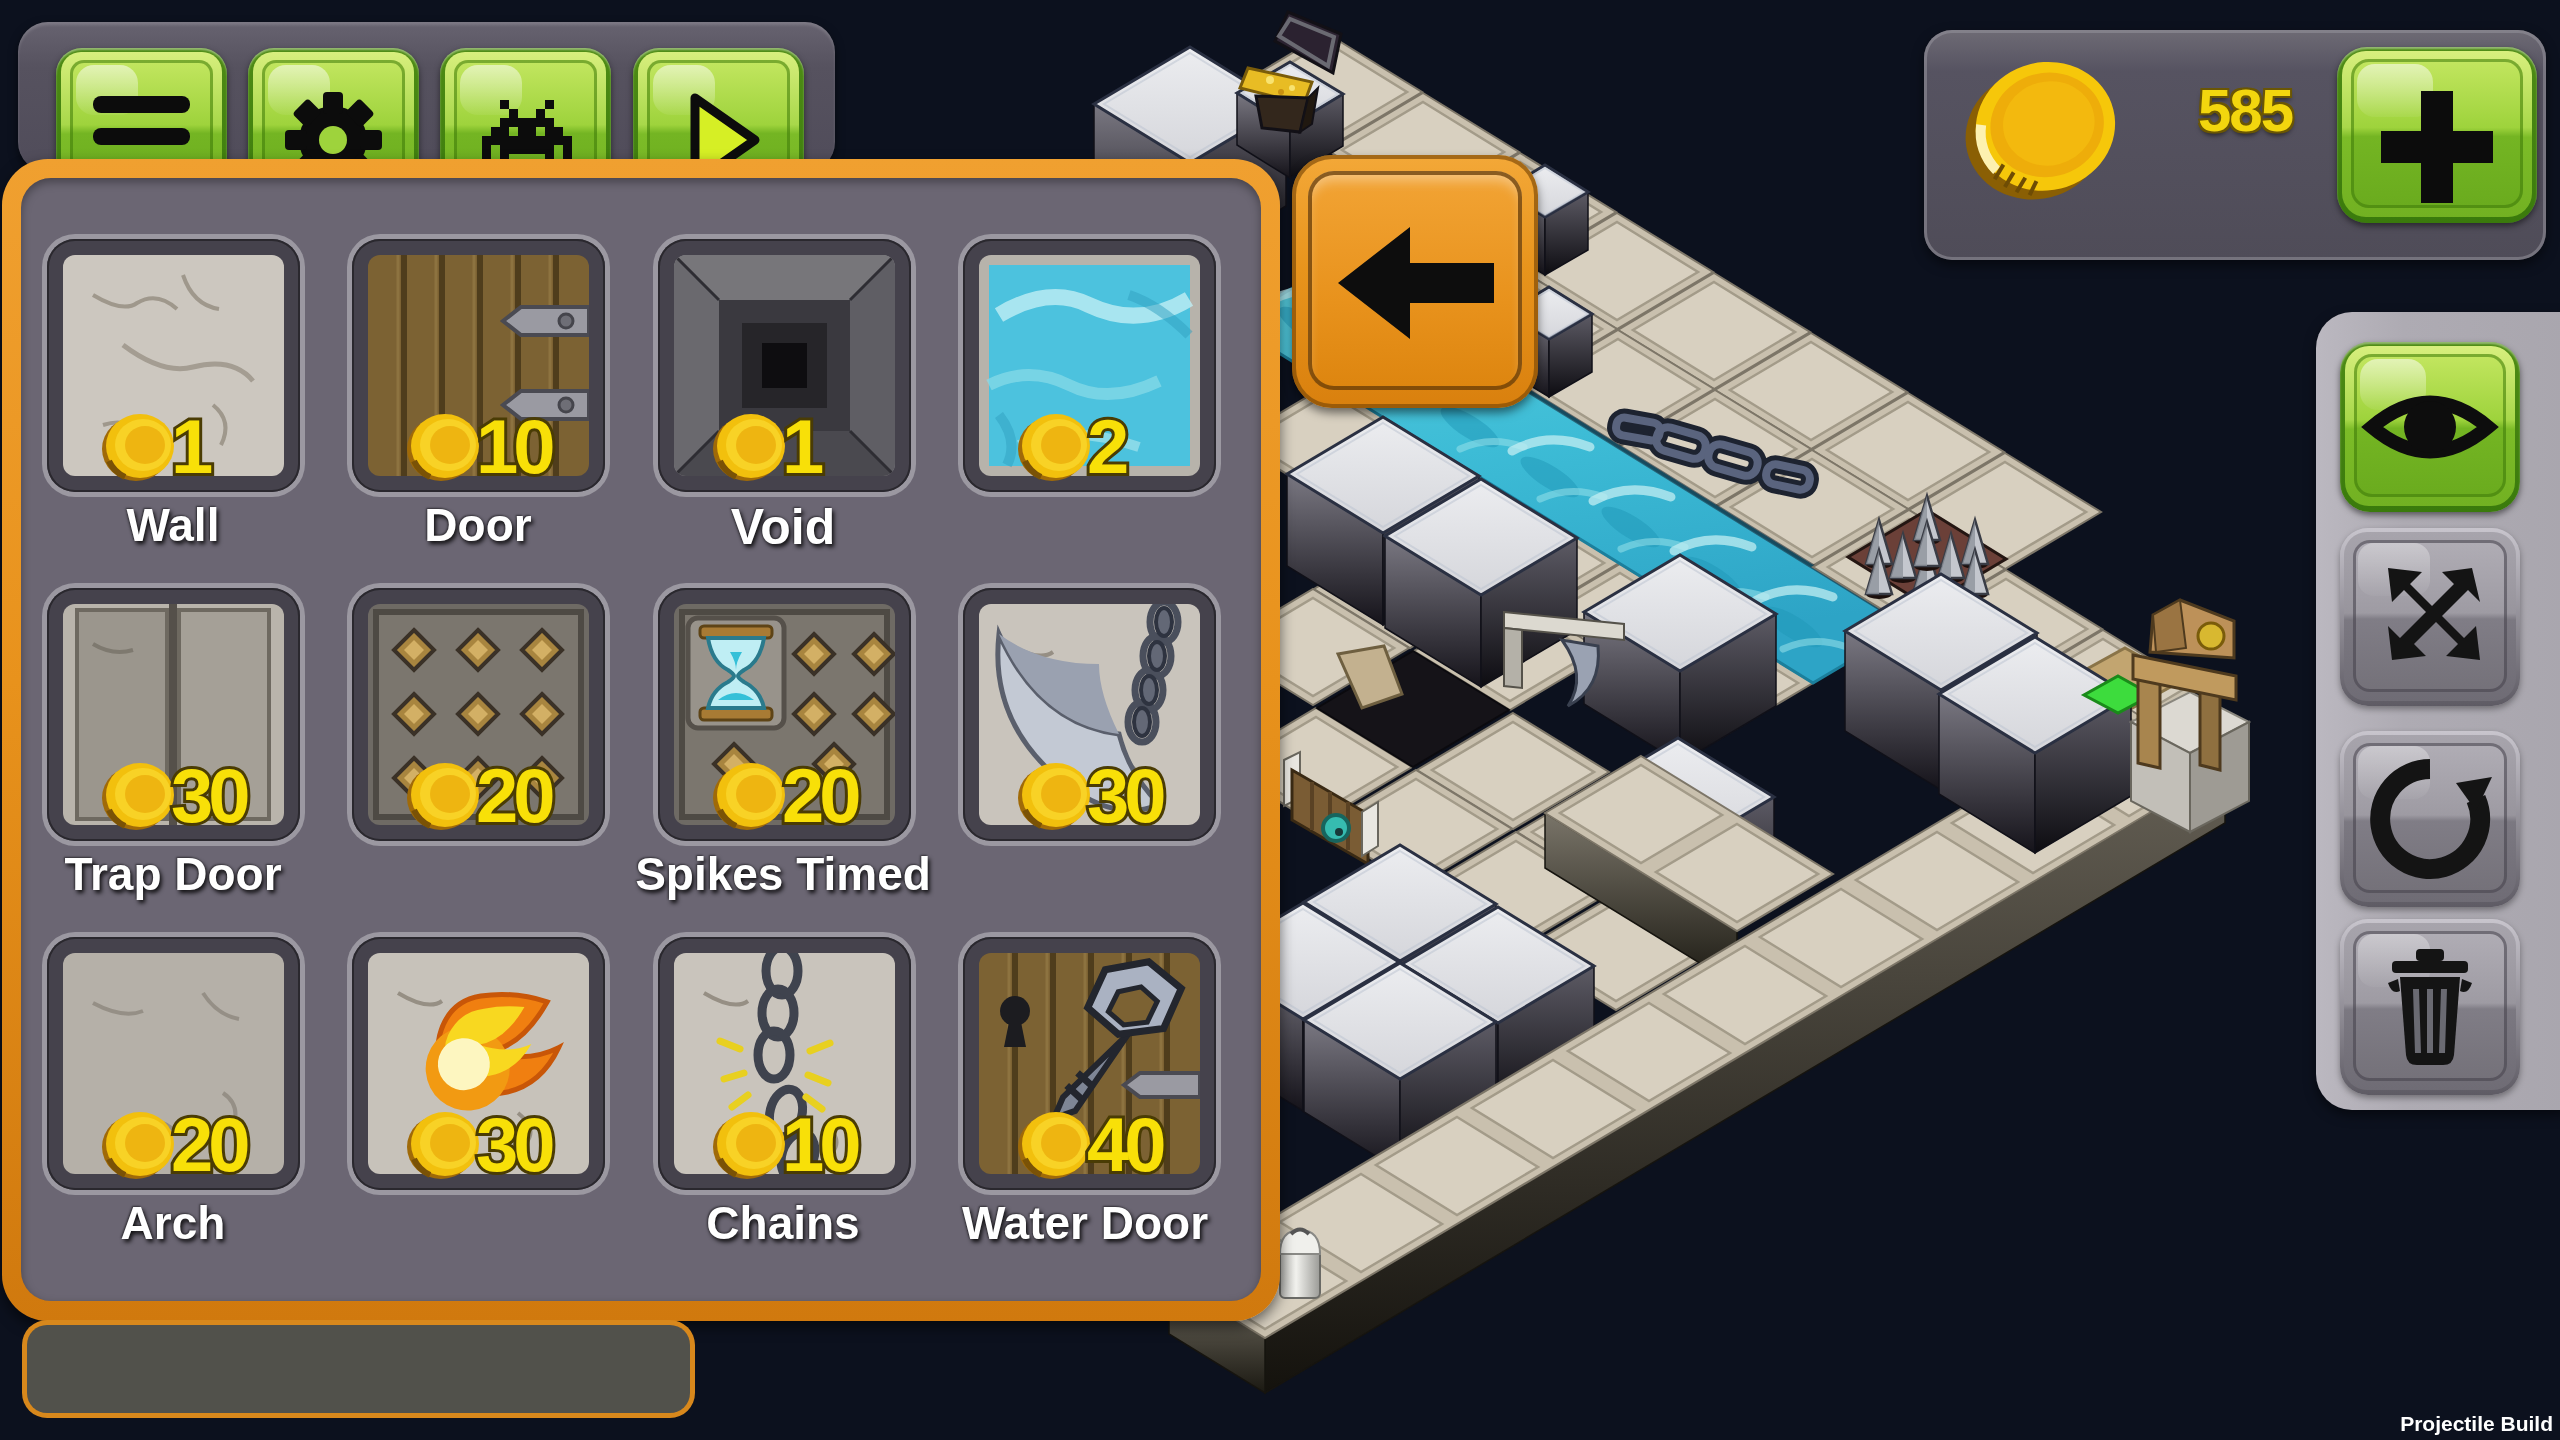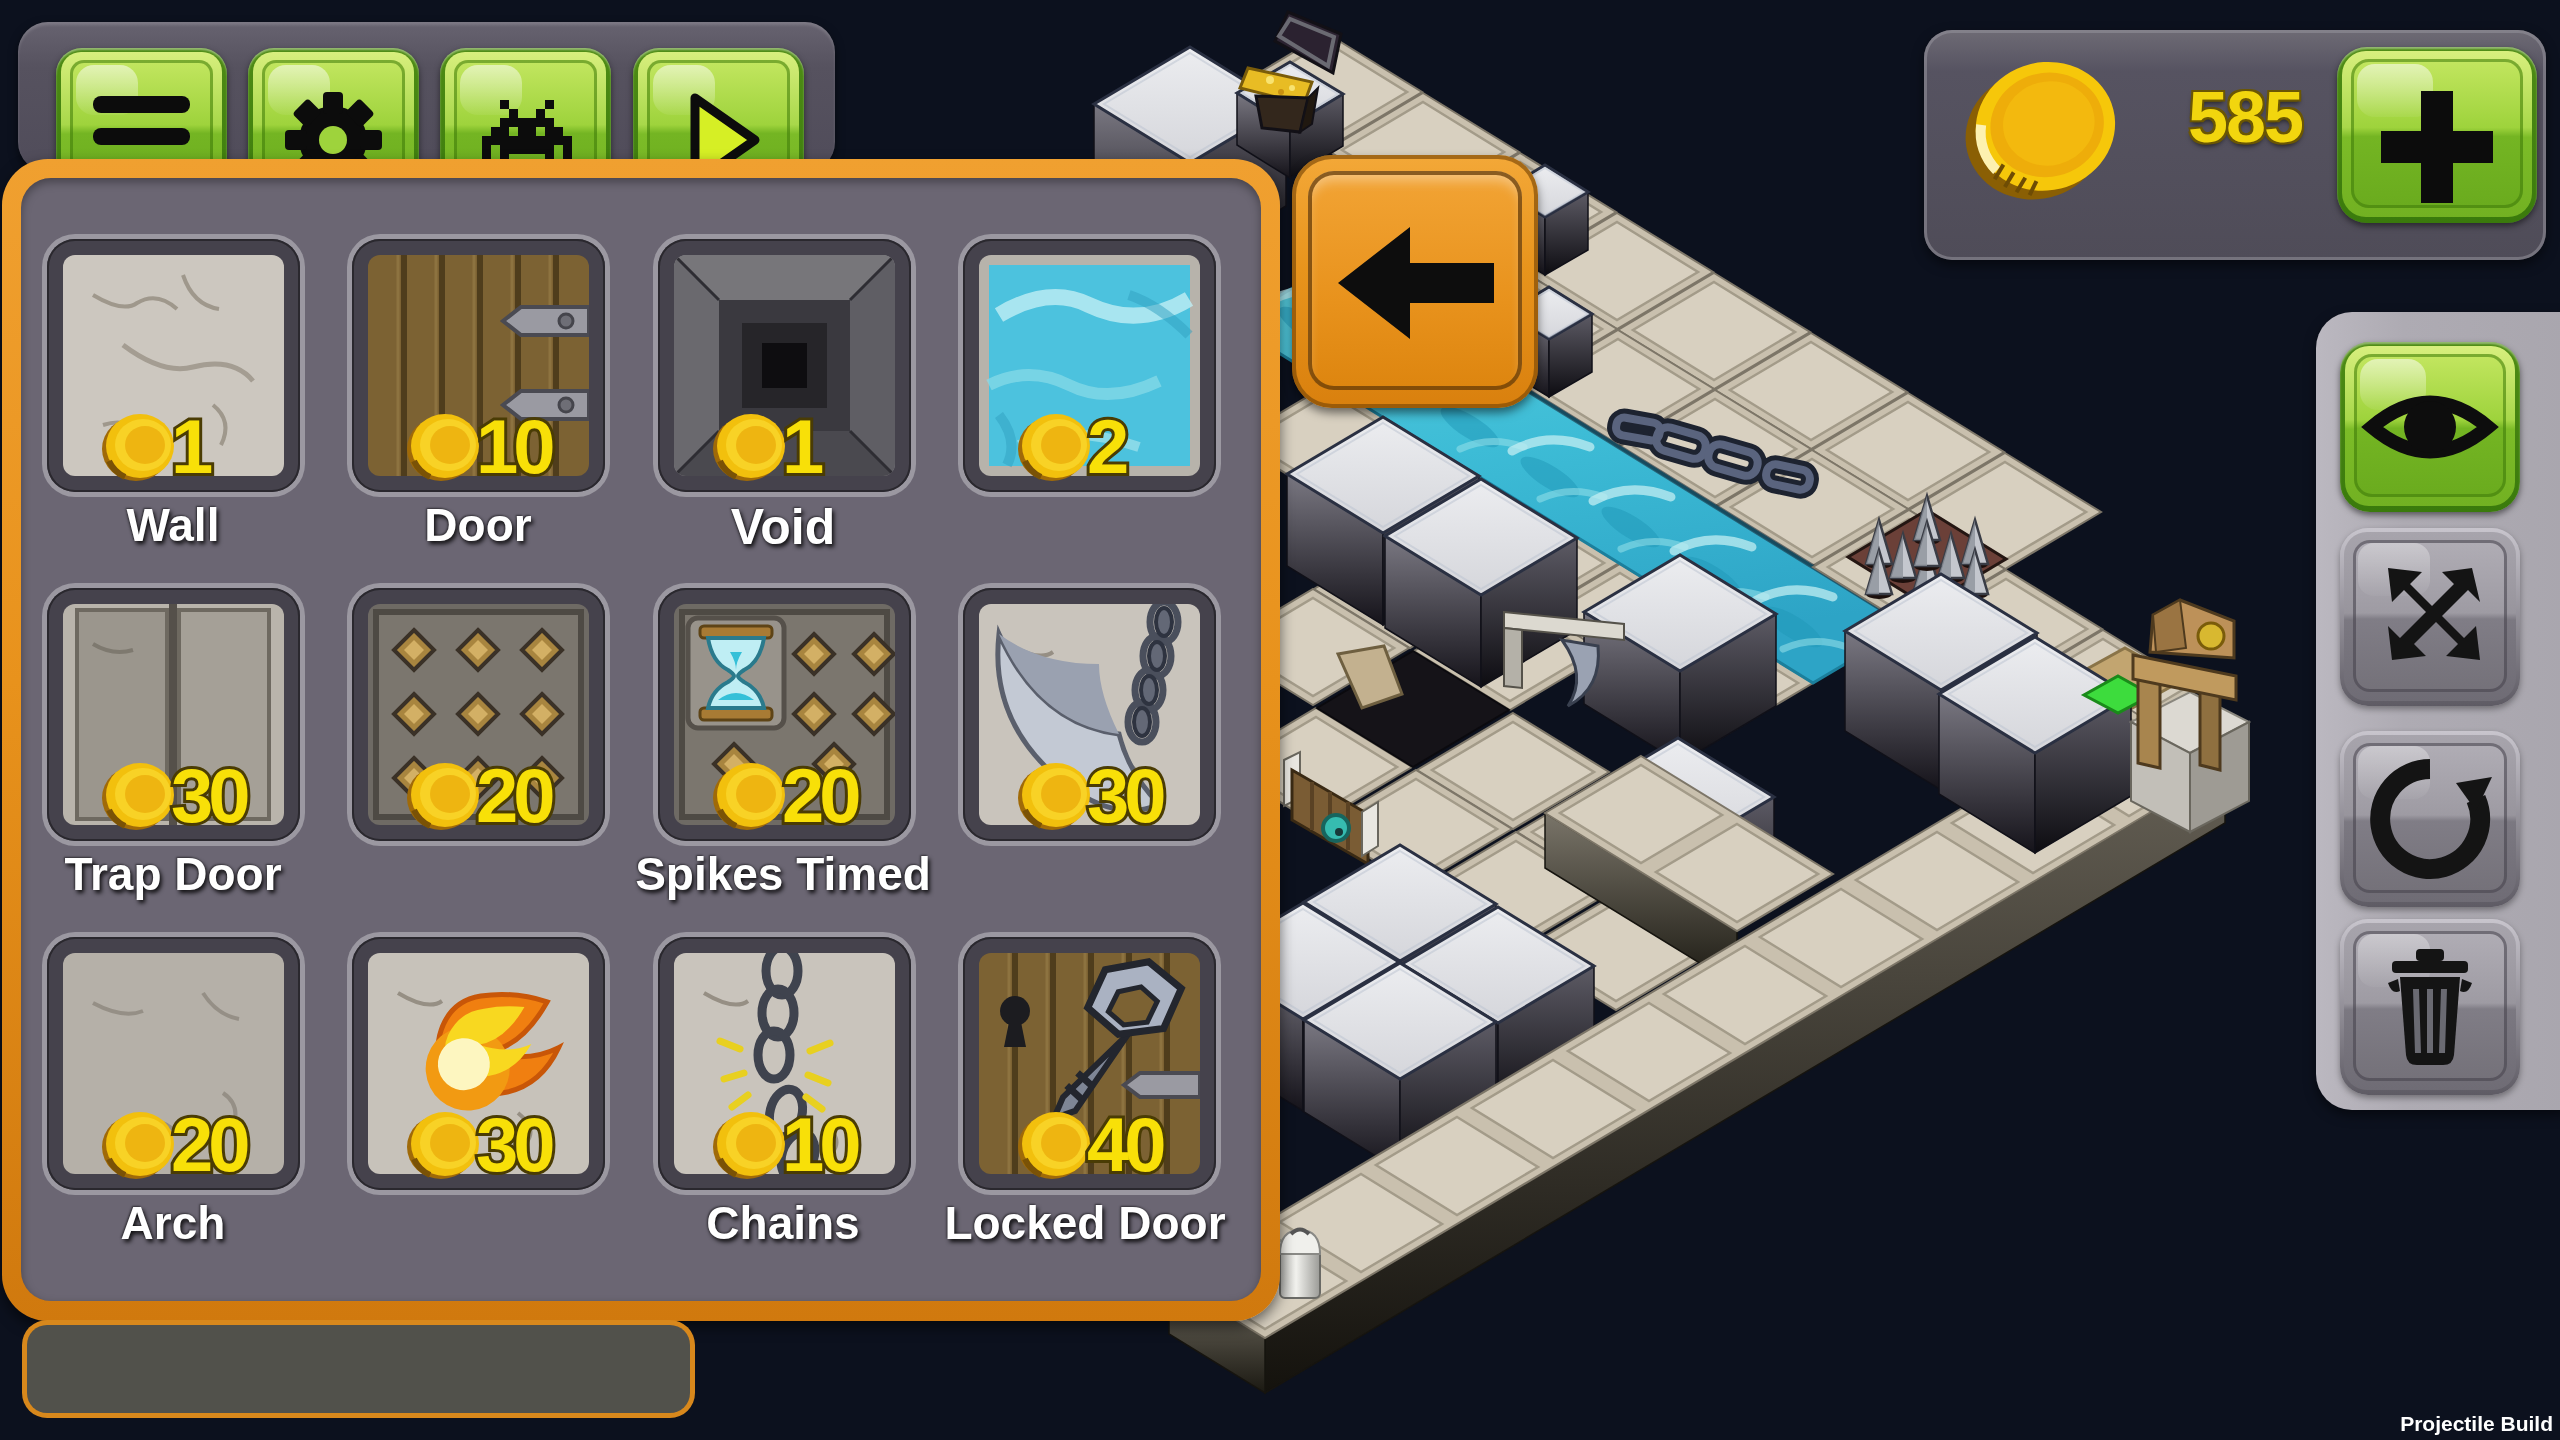--- a/index.html
+++ b/index.html
@@ -762,21 +762,21 @@
 <g>
         <ellipse cx="37" cy="46" rx="34" ry="32" fill="#a06a08"></ellipse>
 <ellipse cx="41" cy="43" rx="34" ry="32" fill="#f2c00d"></ellipse>
 <ellipse cx="44" cy="42" rx="28" ry="26" fill="#f8d226"></ellipse>
 <ellipse cx="46" cy="42" rx="20" ry="19" fill="#eeb511"></ellipse>
 <path d="M 10 58 a 34 32 0 0 0 16 16" stroke="#7a5206" stroke-width="6" fill="none"></path>
 <text x="72" y="70" font-size="76" font-weight="bold" fill="#f8e008" stroke="#4a3c04" stroke-width="6" paint-order="stroke" font-family="Liberation Sans" letter-spacing="-5">40</text>
       </g>
     </svg>
 <div class="abs" style="left:885px;top:1196px;width:400px;z-index:6;text-align:center;
-font-size:46px;font-weight:bold;color:#fff;text-shadow:2px 3px 4px rgba(0,0,0,.85), -1px -1px 2px rgba(0,0,0,.5);">Locked Door</div>
+font-size:46px;font-weight:bold;color:#fff;text-shadow:2px 3px 4px rgba(0,0,0,.85), -1px -1px 2px rgba(0,0,0,.5);">Water Door</div>
 <div class="abs" style="left:1292px;top:155px;width:246px;height:253px;z-index:3;border-radius:40px;
 background:linear-gradient(180deg,#f3a838 0%,#e8941c 45%,#d9800e 100%);box-shadow:0 5px 10px rgba(0,0,0,.5), inset 0 0 0 4px rgba(122,70,6,.65);">
 <div class="abs" style="left:16px;top:16px;right:16px;bottom:18px;border-radius:26px;background:linear-gradient(180deg,#f2a435 0%,#e8921c 60%,#dd850f 100%);box-shadow:inset 0 0 0 4px rgba(100,58,6,.75), inset 0 10px 12px rgba(255,255,255,.35);"></div>
 <div class="abs" style="left:0;top:0;"><svg width="246" height="253" viewBox="0 0 246 253">
           <g>
 <path d="M 46 128 L 118 72 L 118 108 L 202 108 L 202 148 L 118 148 L 118 184 Z" fill="#0d0d0d"></path>
 </g>
         </svg></div>
 </div>
 <div class="abs" style="left:1924px;top:30px;width:622px;height:230px;z-index:3;border-radius:28px;
@@ -789,21 +789,21 @@
 <ellipse cx="92" cy="77" rx="46" ry="42" fill="#f3b90e"></ellipse>
 <path d="M 30 110 a 64 58 0 0 1 -4 -48" stroke="#fdf1b0" stroke-width="10" fill="none"></path>
 <g stroke="#6e4c04" stroke-width="4">
 <line x1="26" y1="118" x2="38" y2="106"></line>
           <line x1="34" y1="128" x2="46" y2="116"></line>
           <line x1="44" y1="136" x2="56" y2="124"></line>
           <line x1="56" y1="142" x2="66" y2="130"></line>
         </g>
 </g>
     </svg>
-<div class="abs" style="left:2140px;top:76px;width:210px;z-index:4;text-align:center;font-size:72px;font-weight:bold;color:#f2d60e;
+<div class="abs" style="left:2140px;top:76px;width:210px;z-index:4;text-align:center;font-size:60px;font-weight:bold;color:#f2d60e;
 text-shadow:-2px -2px 0 #6a5604, 2px -2px 0 #6a5604, -2px 2px 0 #6a5604, 2px 2px 0 #6a5604, 0 4px 5px rgba(0,0,0,.55);letter-spacing:-2px;">585</div>
 <div class="abs" style="left:2337px;top:47px;width:200px;height:176px;z-index:4;
 border-radius:30px;background:linear-gradient(180deg,#4e8c14,#3a7a0c);box-shadow:inset 0 2px 2px rgba(255,255,255,.4),0 3px 6px rgba(0,0,0,.5);">
 <div class="abs" style="left:5px;top:4px;right:5px;bottom:6px;border-radius:24px;background:linear-gradient(180deg,#d8ef7e 0%,#a8d84a 46%,#7cbc28 52%,#72b122 100%);"></div>
 <div class="abs" style="left:14px;top:12px;right:14px;bottom:15px;border-radius:18px;background:linear-gradient(180deg,#c3e660 0%,#9ed33c 46%,#74b523 52%,#6aab1e 100%);box-shadow:inset 0 0 0 3px rgba(62,122,10,.55);"></div>
 <div class="abs" style="left:20px;top:17px;right:52%;height:30%;border-radius:18px;background:linear-gradient(180deg,rgba(255,255,255,.55),rgba(255,255,255,.06));"></div>
 <div class="abs" style="left:0;top:0;width:100%;height:100%;"><svg width="200" height="176" viewBox="0 0 200 176">
           <path d="M 84 44 h 32 v 40 h 40 v 32 h -40 v 40 h -32 v -40 h -40 v -32 h 40 z" fill="#0c0c0c"></path>
         </svg></div>
 </div>

